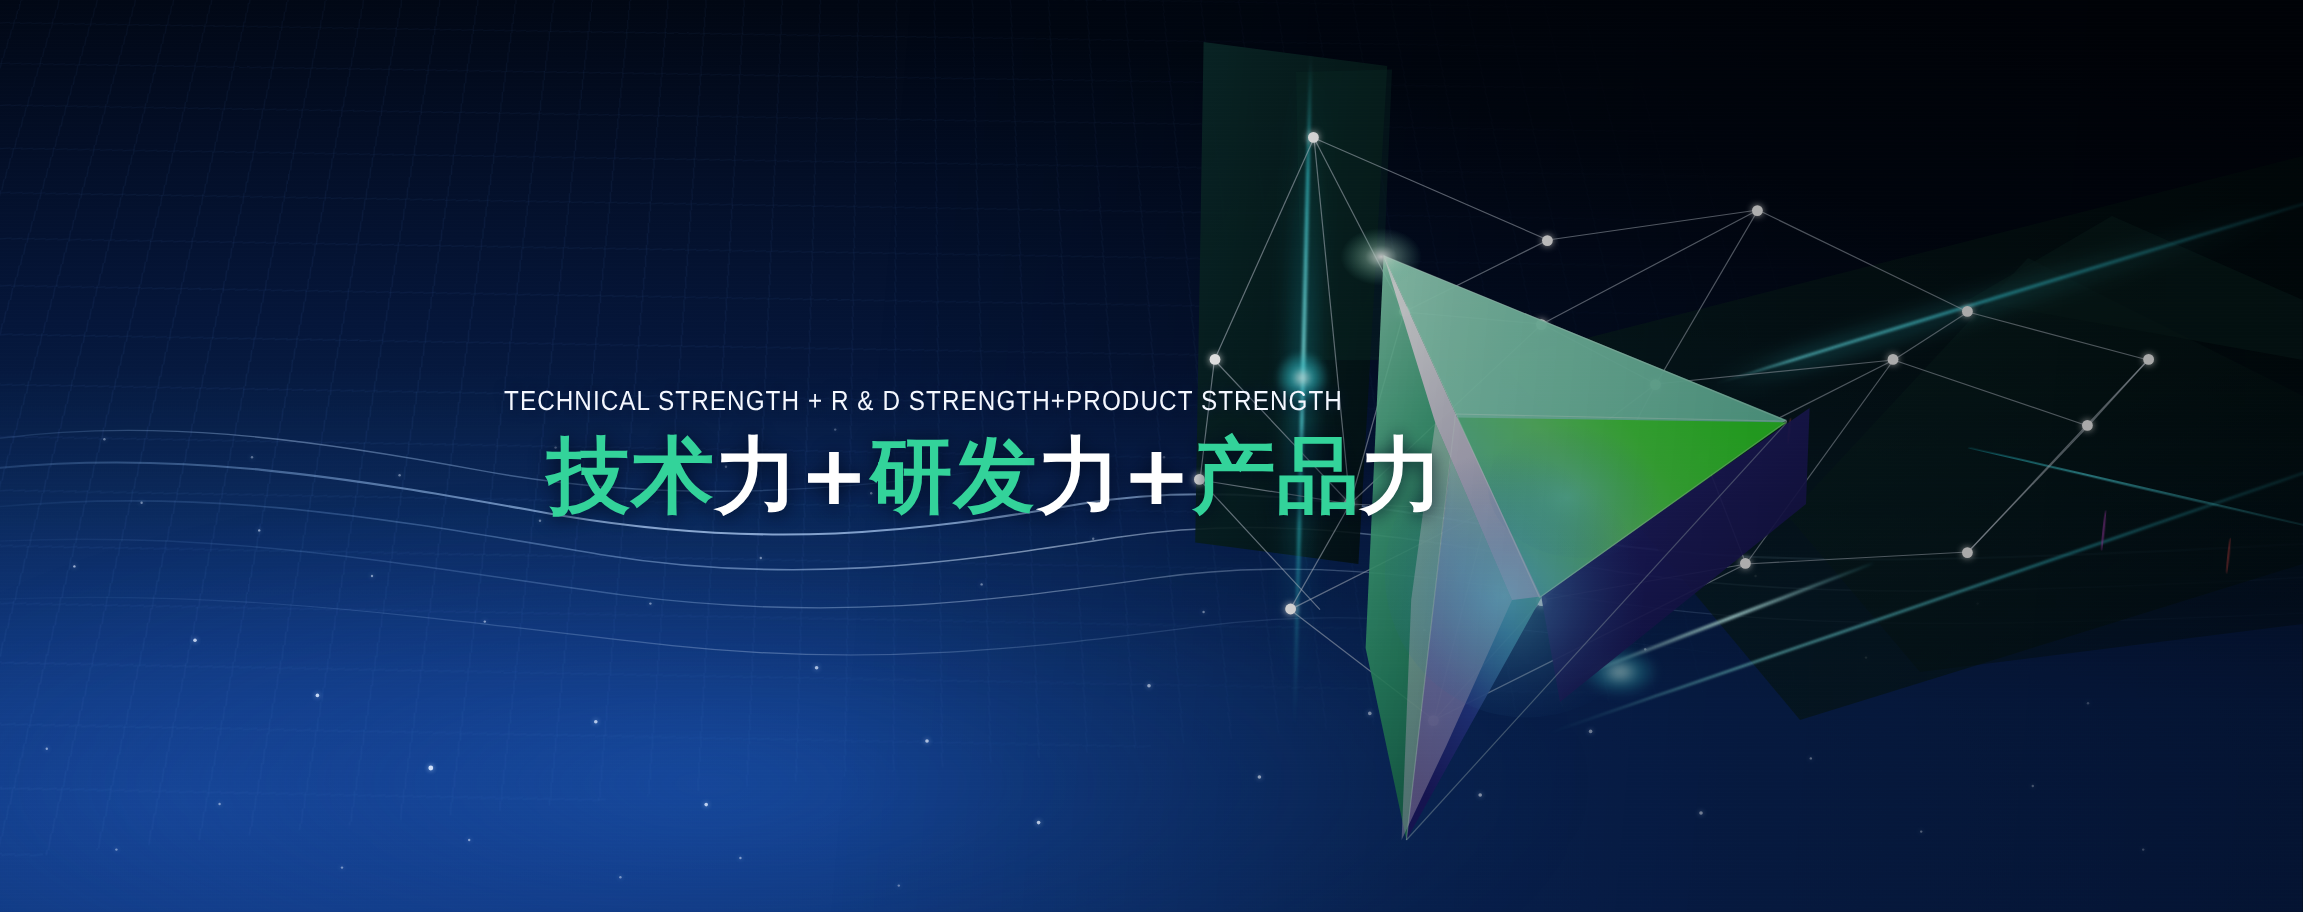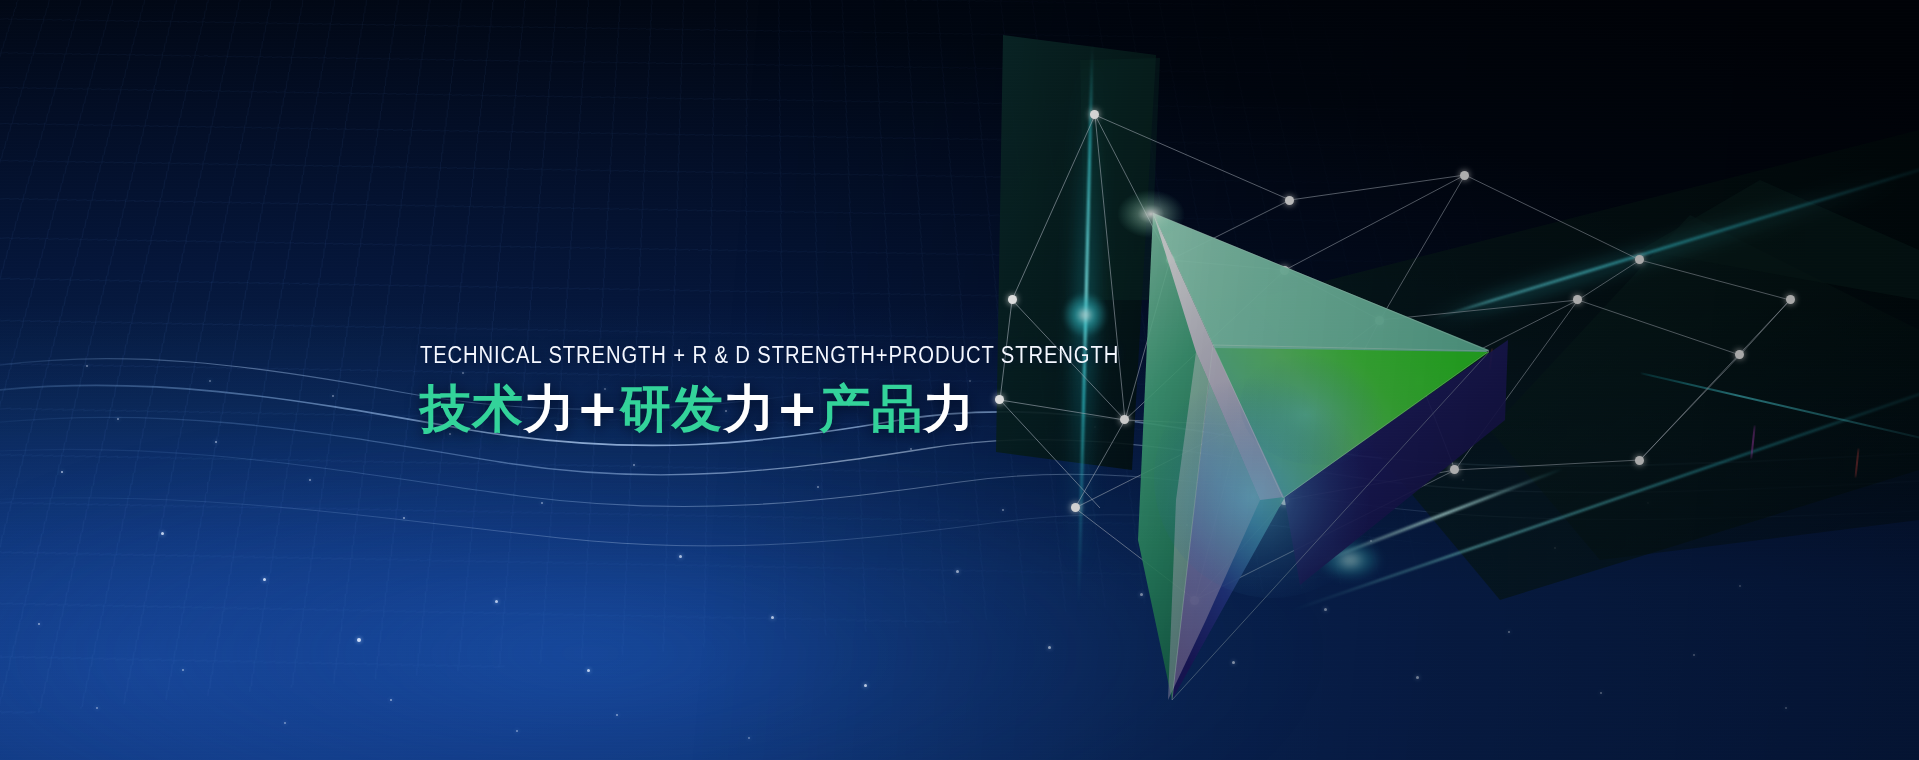--- a/index.html
+++ b/index.html
@@ -69,44 +69,45 @@
   .node{position:absolute; width:9px; height:9px; margin:-4.5px 0 0 -4.5px; border-radius:50%;
         background:#fff; box-shadow:0 0 6px rgba(255,255,255,.85);}
 
   
   .arrow{position:absolute; left:0; top:0; width:100%; height:100%; pointer-events:none;}
 
   
   .copy{
     position:absolute;
     left:420px;
-    top:344px;
+    top:323px;
     z-index:40;
   }
   .eyebrow{
     color:#f4f7ff;
     font-family:"Liberation Sans Narrow","Liberation Sans",sans-serif;
     font-size:23px;
     font-weight:400;
     letter-spacing:1.0px;
     line-height:1;
     white-space:nowrap;
     transform:scaleX(.88);
     transform-origin:0 50%;
     text-shadow:0 0 10px rgba(10,26,60,.9);
   }
   .headline{
     margin-top:14px;
-    font-size:51px;
+    font-size:69px;
     font-weight:bold;
     line-height:1.08;
     letter-spacing:1px;
     white-space:nowrap;
     font-family:"DejaVu Sans","Liberation Sans",sans-serif;
     text-shadow:0 2px 14px rgba(2,10,30,.85);
+    margin-left:36px;
   }
   .headline .g{color:#33d39a;}
   .headline .w{color:#ffffff;}
 
   .noise{
     position:absolute; inset:0; pointer-events:none;
     background-image:repeating-linear-gradient(0deg, rgba(255,255,255,.012) 0 1px, rgba(0,0,0,0) 1px 3px);
     mix-blend-mode:overlay;
   }
 </style>

